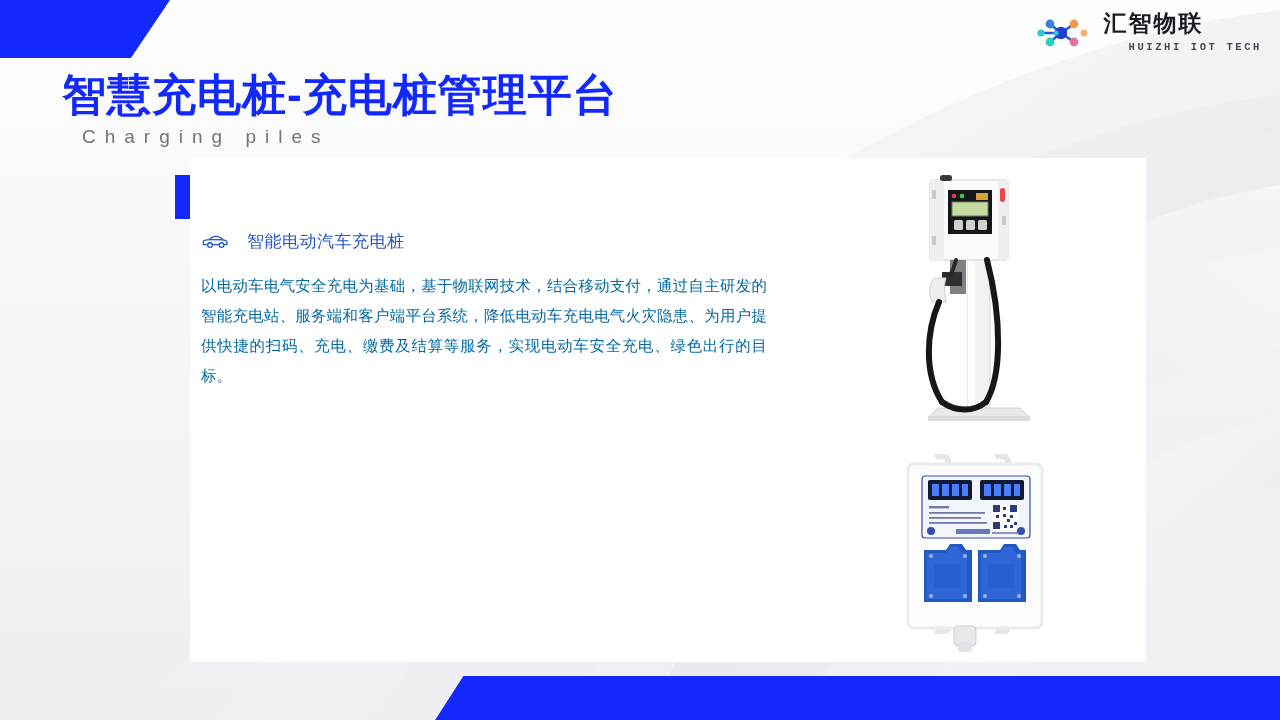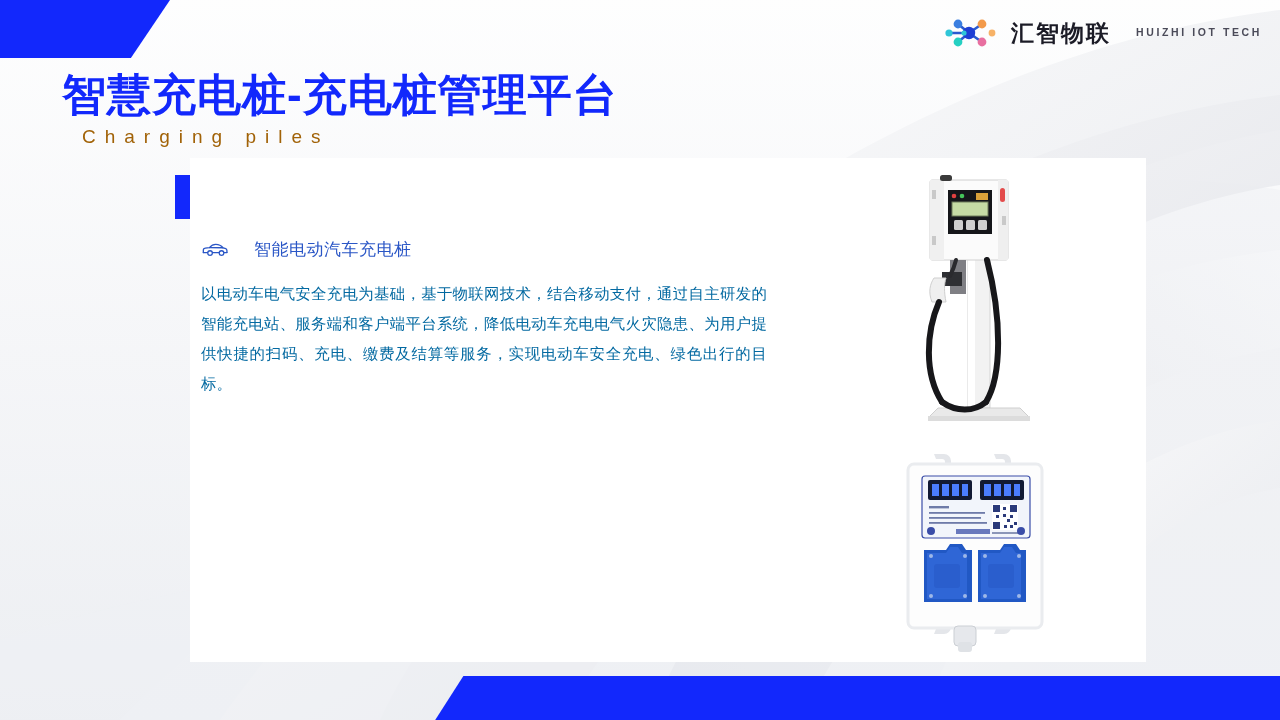--- a/index.html
+++ b/index.html
@@ -28,45 +28,45 @@
   }
 
   
   .page-title{
     position:absolute;left:62px;top:66px;
     font-size:44px;font-weight:bold;color:#1228fc;
     letter-spacing:1px;white-space:nowrap;
   }
   .page-subtitle{
     position:absolute;left:82px;top:126px;
-    font-size:19px;color:#a16207;letter-spacing:9px;white-space:nowrap;
+    font-size:19px;color:#737373;letter-spacing:9px;white-space:nowrap;
   }
 
   
   .logo{position:absolute;right:18px;top:13px;display:flex;align-items:center;gap:9px;}
   .logo-mark{width:60px;height:40px;flex:0 0 auto;}
-  .logo-text{display:flex;line-height:1;}
+  .logo-text{display:flex;flex-direction:column;line-height:1;font-family:Liberation Mono, monospace;}
   .logo-cn{font-size:23px;font-weight:bold;color:#1b1b26;letter-spacing:2px;}
   .logo-en{font-size:10.5px;font-weight:bold;color:#4a4a58;letter-spacing:2.6px;margin-top:5px;margin-left:25px;}
 
   
   .card{
     position:absolute;left:190px;top:158px;width:956px;height:504px;
     background:#ffffff;
   }
   .blue-tab{
     position:absolute;left:175px;top:175px;width:146px;height:44px;
     background:#1228fc;
   }
 
   
   .section{position:absolute;left:0;width:580px;}
   .sec1{top:72px;}
   .sec2{top:284px;}
-  .sec-head{display:flex;align-items:flex-end;gap:25px;padding-left:11px;margin-top:8px;}
+  .sec-head{display:flex;align-items:flex-end;gap:18px;padding-left:11px;}
   .sec-icon{width:28px;height:22px;flex:0 0 auto;}
   .sec-title{font-size:17px;color:#2a56c6;letter-spacing:.5px;white-space:nowrap;}
   .sec-body{
     margin-top:18px;padding-left:11px;width:566px;
     font-size:15.4px;line-height:30px;color:#0369a1;
     text-align:justify;letter-spacing:.2px;
   }
 
   
   .prod{position:absolute;}

